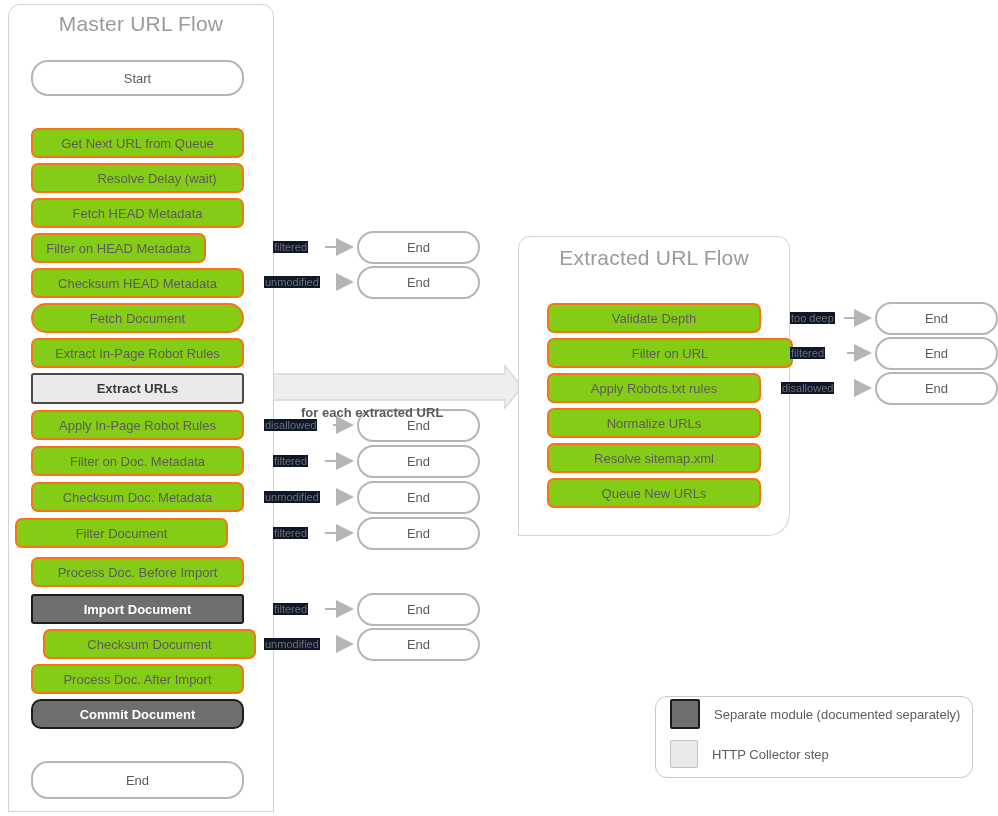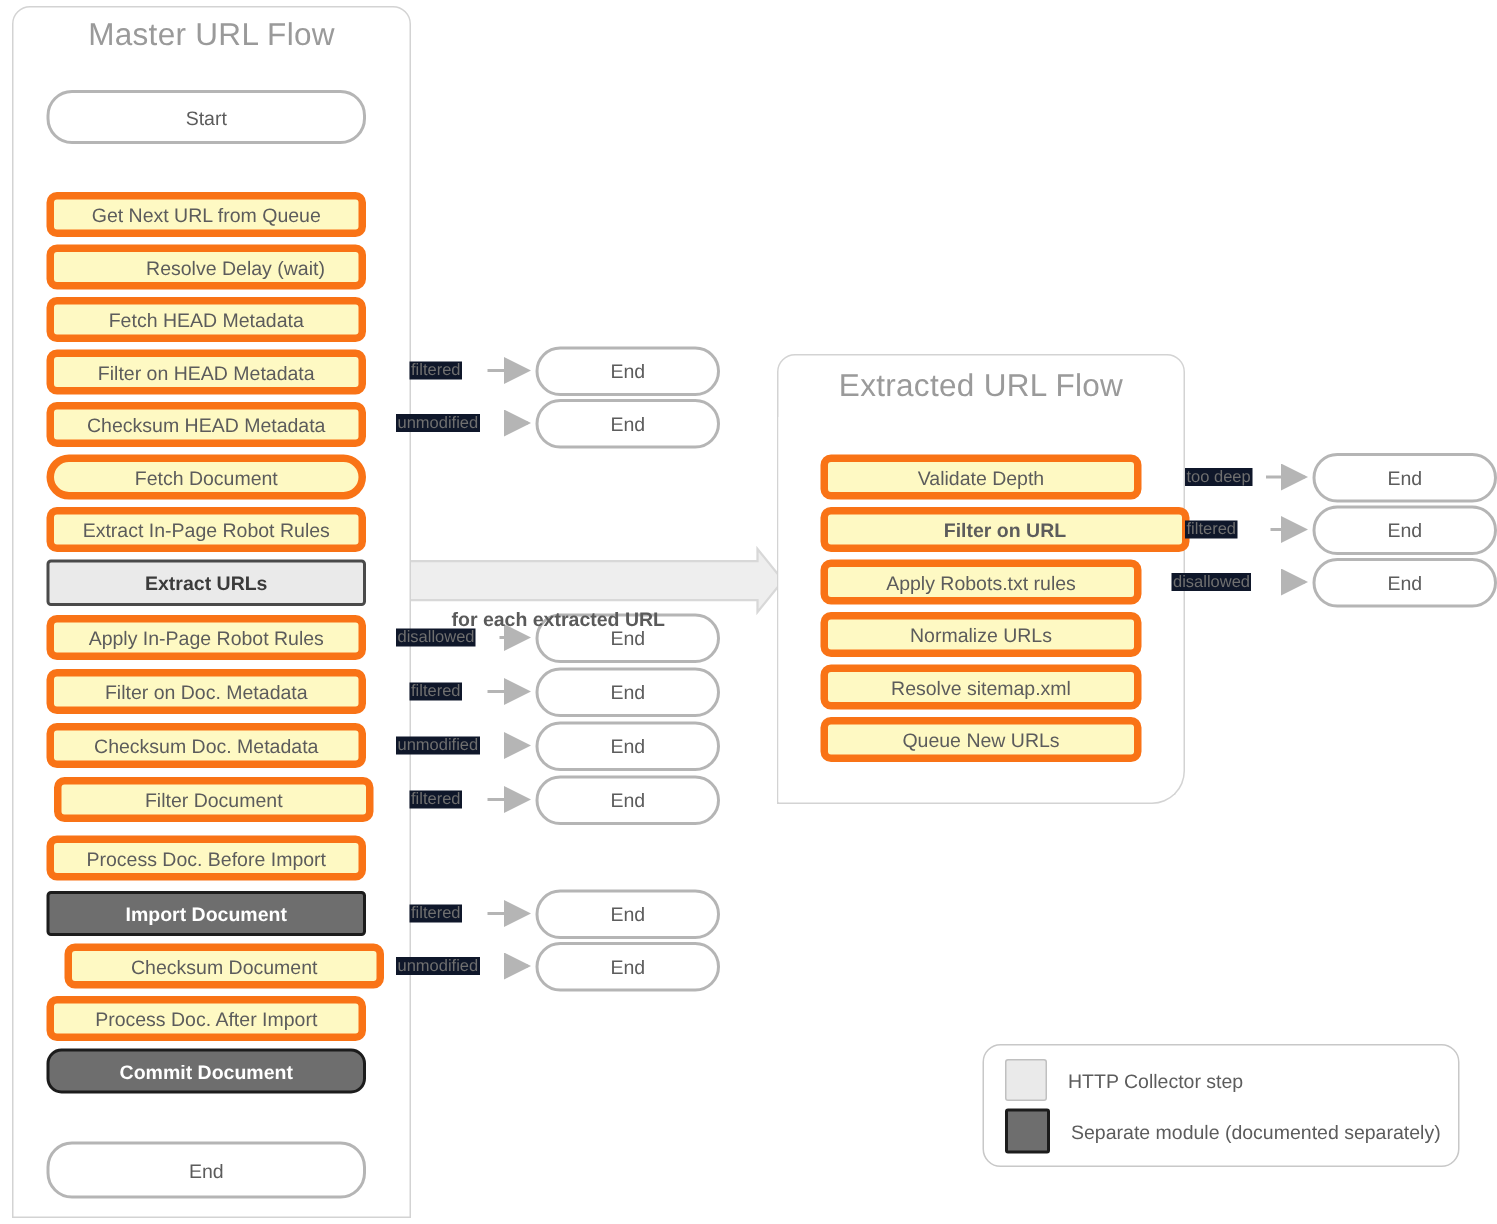--- a/index.html
+++ b/index.html
@@ -51,22 +51,22 @@
     left: 8px; top: 4px; width: 266px; height: 40px;
     font-size: 21px;
   }
   .panel-header-extracted {
     left: 518px; top: 236px; width: 272px; height: 43px;
     font-size: 21px;
   }
 
   
   .step {
-    background: #fef9c3;
-    border: 5px solid #f97316;
+    background: #84cc16;
+    border: 2px solid #f97316;
     border-radius: 7px;
     display: flex;
     align-items: center;
     justify-content: center;
     font-size: 13px;
     color: #5c5c5c;
     height: 30px;
   }
   .step.module-outline {
     border: 2px solid #4a4a4a;
@@ -219,29 +219,29 @@
   </svg>
 
   <div class="abs panel-header panel-header-master">Master URL Flow</div>
   <div class="abs panel panel-master"></div>
 
   <div class="abs terminal" style="left:31px; top:60px; width:213px; height:36px;">Start</div>
 
   <div class="abs step" style="left:31px; top:128px; width:213px;">Get Next URL from Queue</div>
   <div class="abs step" style="left:31px; top:163px; width:213px;padding-left:39px;">Resolve Delay (wait)</div>
   <div class="abs step" style="left:31px; top:198px; width:213px;text-align:right;">Fetch HEAD Metadata</div>
-  <div class="abs step" style="left:31px; top:233px; width:213px;">Filter on HEAD Metadata</div>
+  <div class="abs step" style="left:31px; top:233px; width:175px;">Filter on HEAD Metadata</div>
   <div class="abs step" style="left:31px; top:268px; width:213px;">Checksum HEAD Metadata</div>
   <div class="abs step" style="left:31px; top:303px; width:213px;border-radius:15px;">Fetch Document</div>
   <div class="abs step" style="left:31px; top:338px; width:213px;">Extract In-Page Robot Rules</div>
   <div class="abs step module-outline" style="left:31px; top:373px; width:213px; height:31px;">Extract URLs</div>
   <div class="abs step" style="left:31px; top:410px; width:213px;">Apply In-Page Robot Rules</div>
   <div class="abs step" style="left:31px; top:446px; width:213px;">Filter on Doc. Metadata</div>
   <div class="abs step" style="left:31px; top:482px; width:213px;">Checksum Doc. Metadata</div>
-  <div class="abs step" style="left:36px; top:518px; width:213px;">Filter Document</div>
+  <div class="abs step" style="left:15px; top:518px; width:213px;">Filter Document</div>
   <div class="abs step" style="left:31px; top:557px; width:213px;">Process Doc. Before Import</div>
   <div class="abs step module-filled" style="left:31px; top:594px; width:213px; height:30px;">Import Document</div>
   <div class="abs step" style="left:31px; top:629px; width:213px;margin-left:12px;">Checksum Document</div>
   <div class="abs step" style="left:31px; top:664px; width:213px;">Process Doc. After Import</div>
   <div class="abs step module-filled" style="left:31px; top:699px; width:213px; height:30px;border-radius:10px;">Commit Document</div>
 
   <div class="abs terminal" style="left:31px; top:761px; width:213px; height:38px;">End</div>
 
   <div class="abs edge-label" style="left:273px; top:241px;">filtered</div>
   <div class="abs edge-label" style="left:264px; top:276px;">unmodified</div>
@@ -260,38 +260,38 @@
   <div class="abs terminal" style="left:357px; top:517px; width:123px; height:33px;">End</div>
   <div class="abs terminal" style="left:357px; top:593px; width:123px; height:33px;">End</div>
   <div class="abs terminal" style="left:357px; top:628px; width:123px; height:33px;">End</div>
 
   <div class="abs edge-label big" style="left:300px; top:380px;">for each extracted URL</div>
 
   <div class="abs panel-header panel-header-extracted">Extracted URL Flow</div>
   <div class="abs panel panel-extracted"></div>
 
   <div class="abs step" style="left:547px; top:303px; width:214px;">Validate Depth</div>
-  <div class="abs step" style="left:547px; top:338px; width:246px;font-weight:bold;">Filter on URL</div>
+  <div class="abs step" style="left:547px; top:338px; width:246px;">Filter on URL</div>
   <div class="abs step" style="left:547px; top:373px; width:214px;">Apply Robots.txt rules</div>
   <div class="abs step" style="left:547px; top:408px; width:214px;">Normalize URLs</div>
   <div class="abs step" style="left:547px; top:443px; width:214px;">Resolve sitemap.xml</div>
   <div class="abs step" style="left:547px; top:478px; width:214px;">Queue New URLs</div>
 
   <div class="abs edge-label" style="left:790px; top:312px;">too deep</div>
   <div class="abs edge-label" style="left:790px; top:347px;">filtered</div>
   <div class="abs edge-label" style="left:781px; top:382px;">disallowed</div>
 
   <div class="abs terminal" style="left:875px; top:302px; width:123px; height:33px;">End</div>
   <div class="abs terminal" style="left:875px; top:337px; width:123px; height:33px;">End</div>
   <div class="abs terminal" style="left:875px; top:372px; width:123px; height:33px;">End</div>
 
   <div class="abs legend">
+    <div class="legend-row">
+      <div class="legend-swatch dark"></div>
+      <div class="legend-text">Separate module (documented separately)</div>
+    </div>
     <div class="legend-row" style="margin-top:6px;">
       <div class="legend-swatch light"></div>
       <div class="legend-text">HTTP Collector step</div>
     </div>
-    <div class="legend-row">
-      <div class="legend-swatch dark"></div>
-      <div class="legend-text">Separate module (documented separately)</div>
-    </div>
   </div>
 
 </div>
 
 </body></html>

